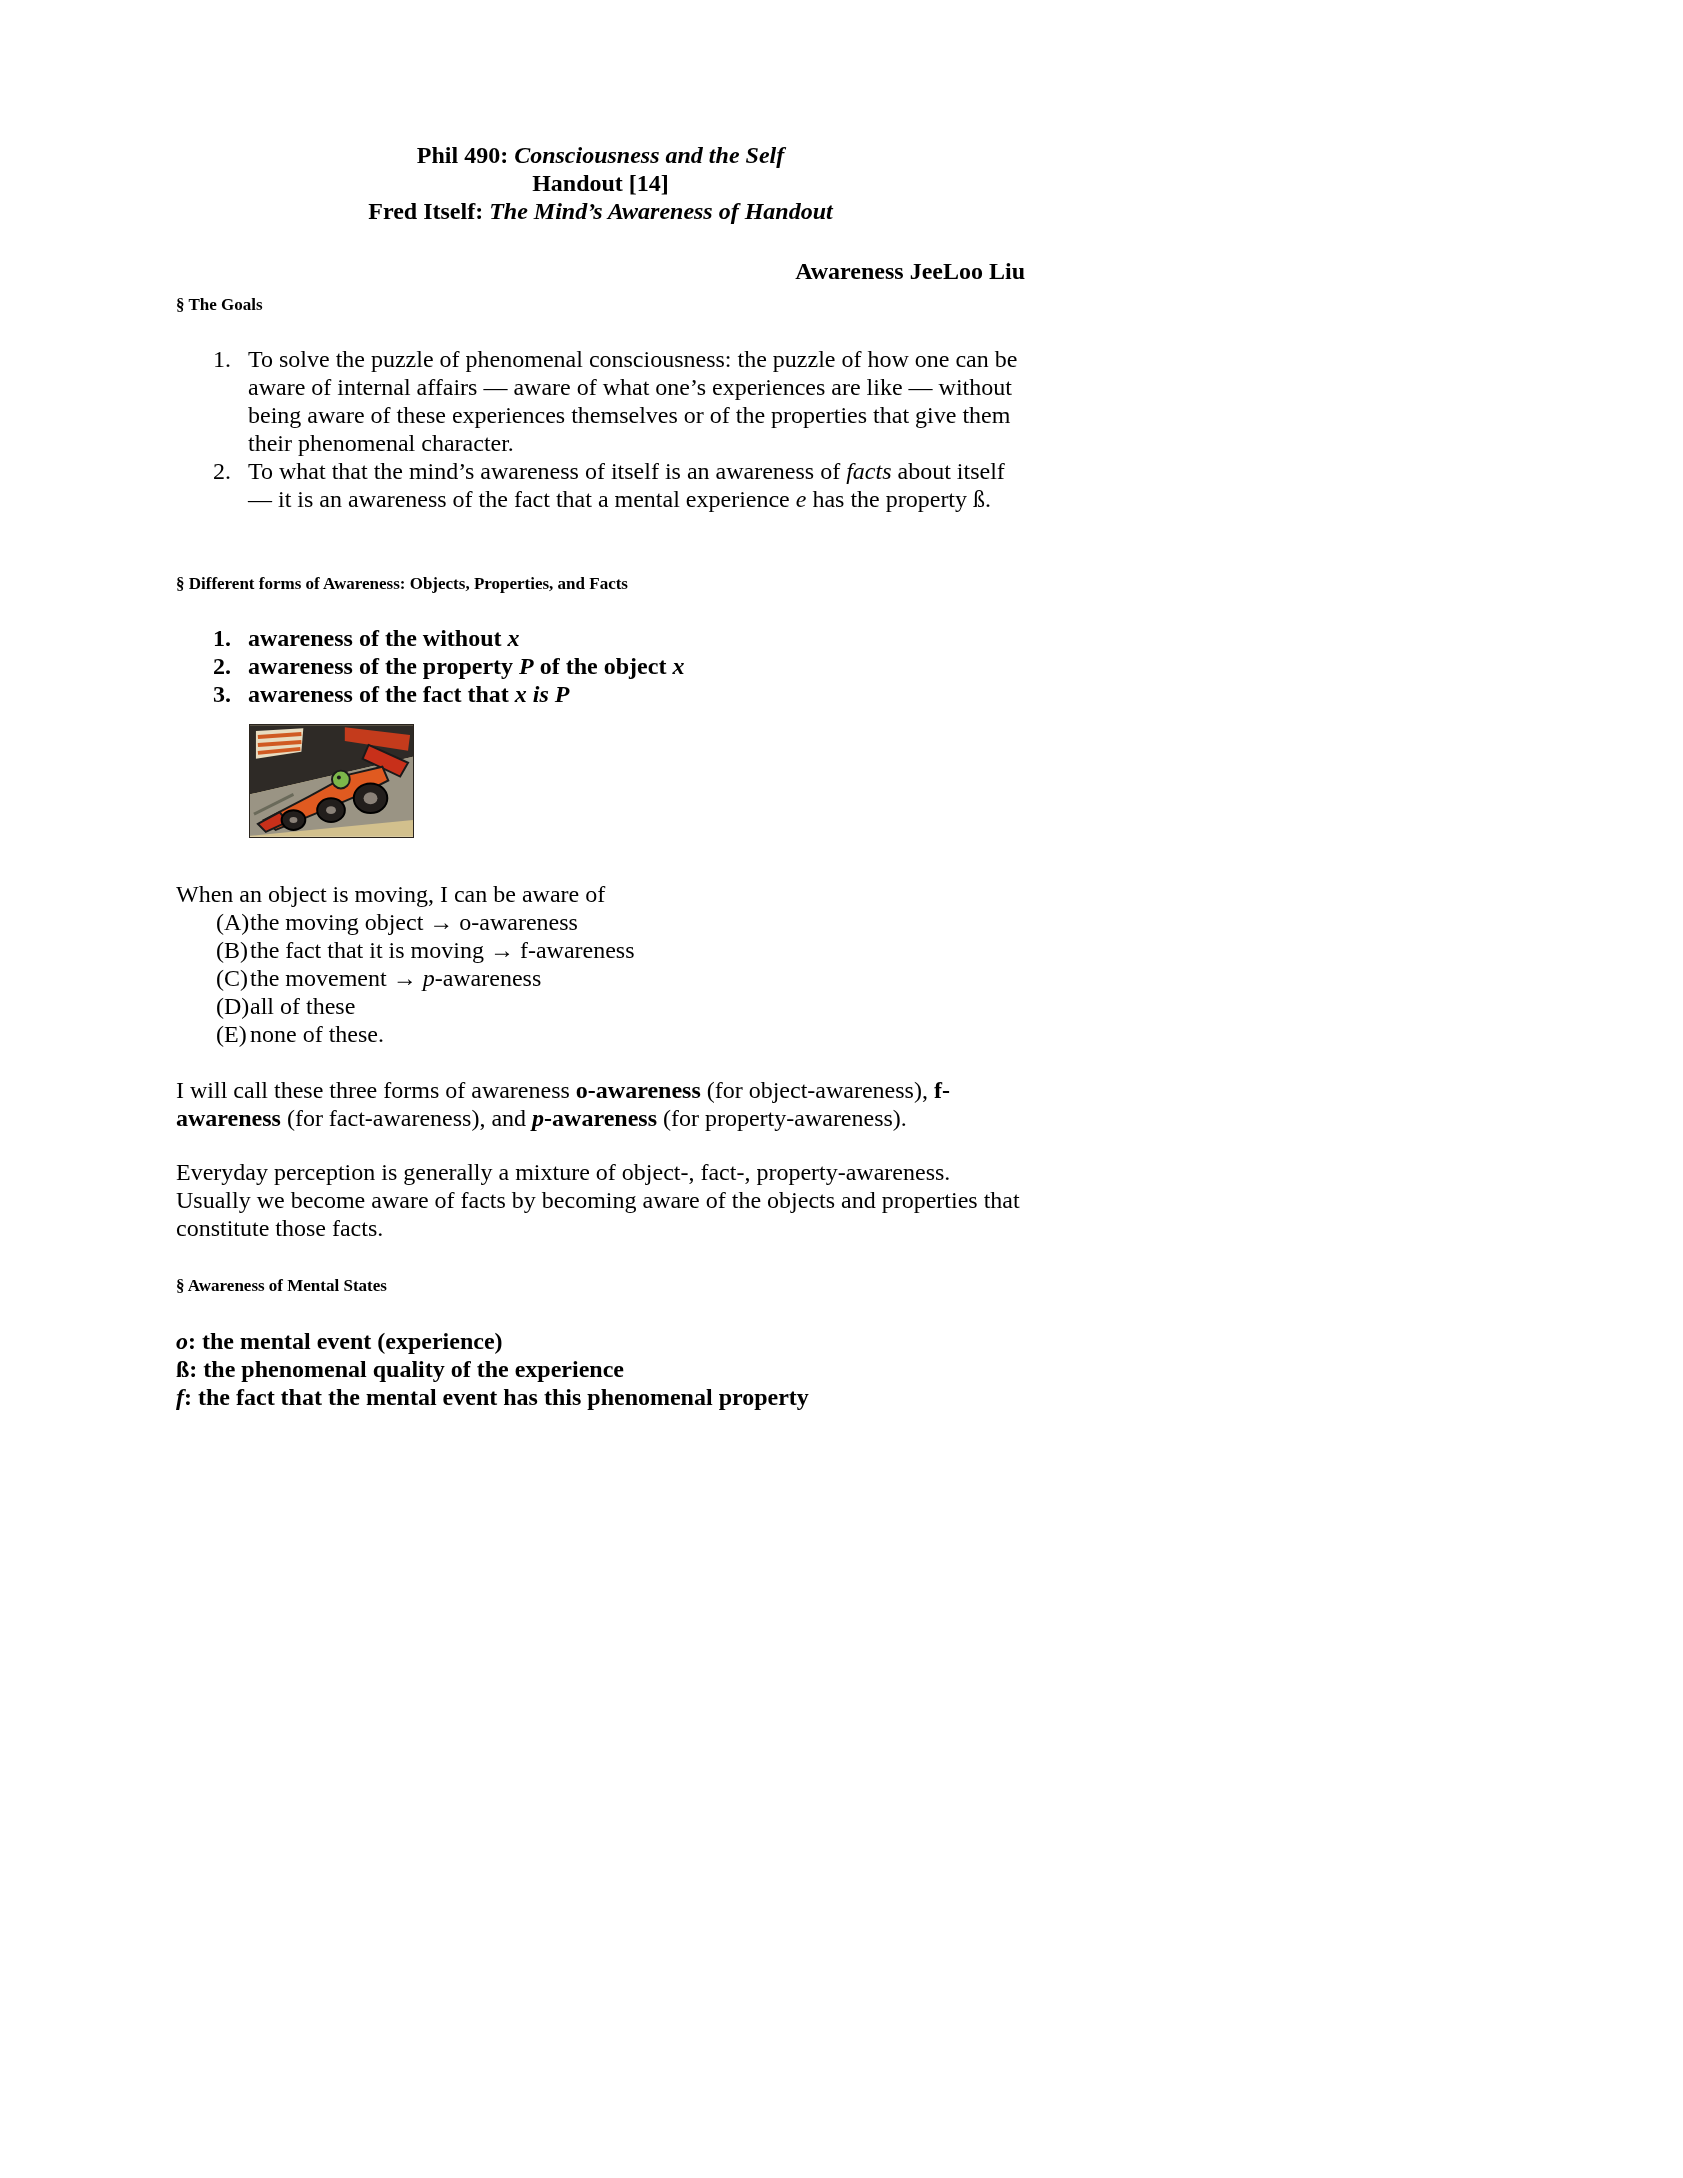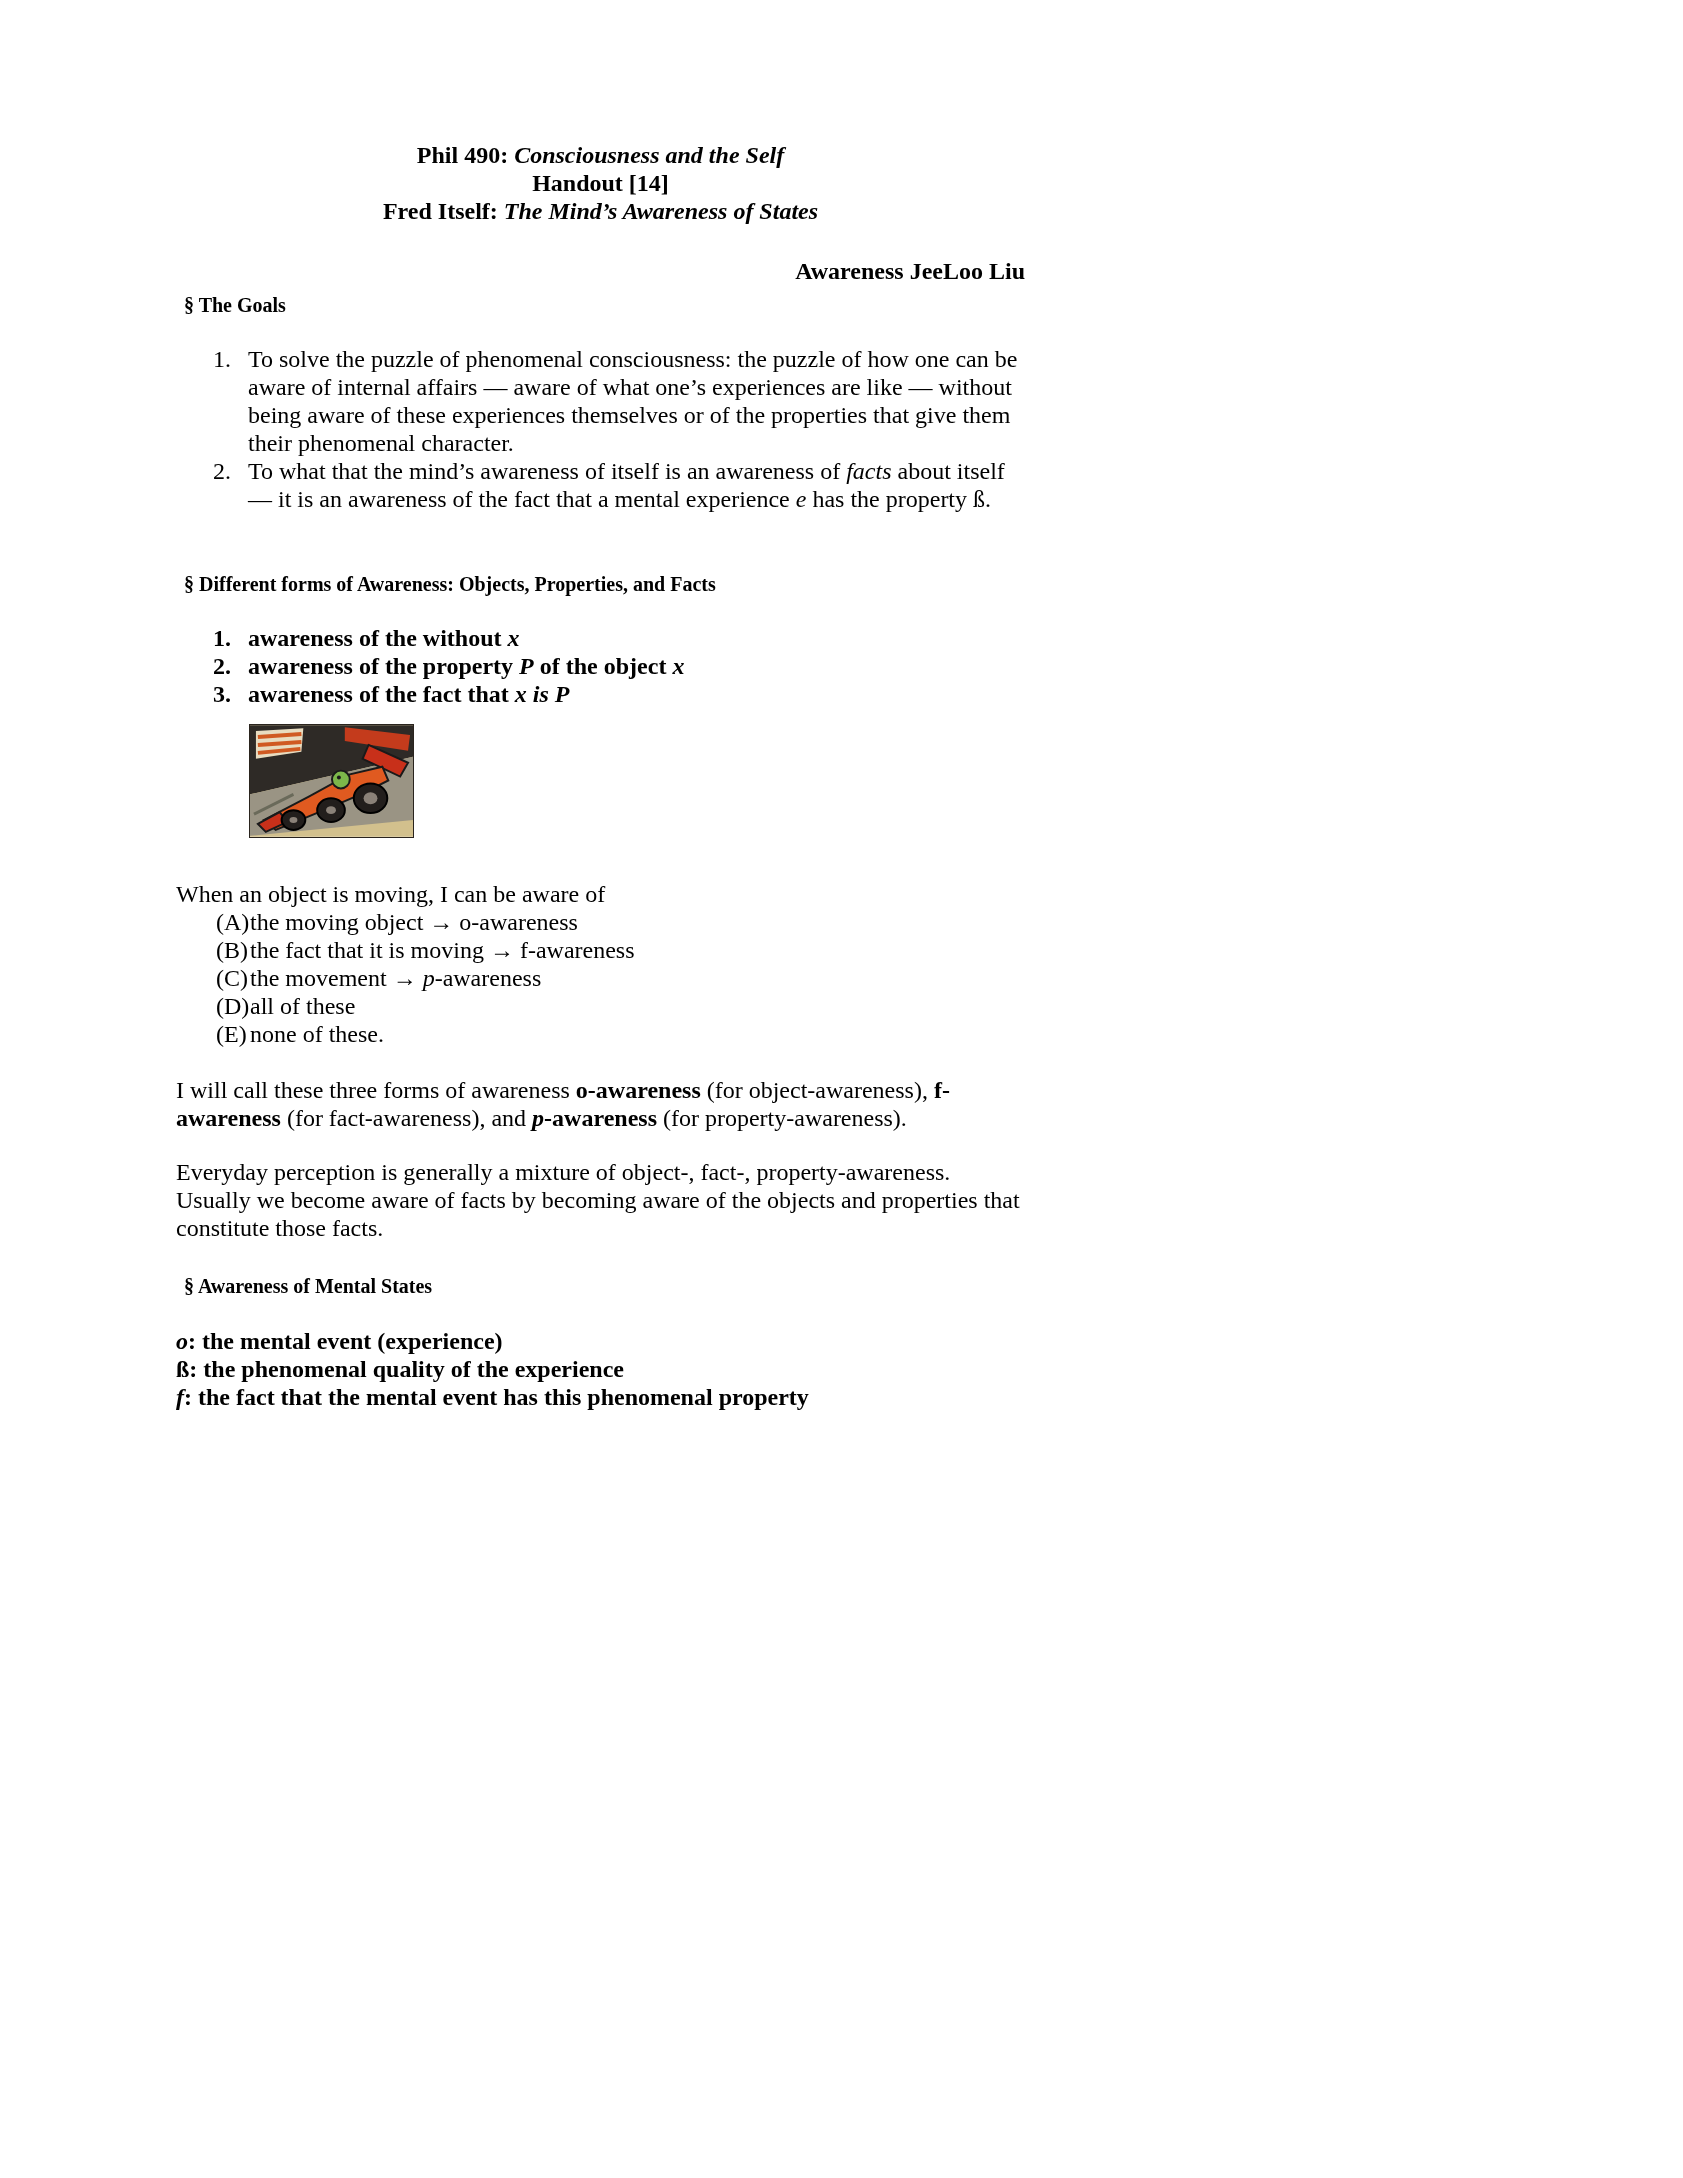--- a/index.html
+++ b/index.html
@@ -22,21 +22,21 @@
     top: 141px;
     width: 849px;
   }
   .b  { font-weight: bold; }
   .i  { font-style: italic; }
   .bi { font-weight: bold; font-style: italic; }
 
   .title-block { text-align: center; font-weight: bold; }
   .byline { text-align: right; font-weight: bold; margin-top: 32px; }
 
-  .section-heading { font-weight: bold; margin: 8px; font-size: 20px; line-height: 28px; }
+  .section-heading { font-weight: bold; margin: 0; font-size: 17px; line-height: 28px; }
   .goals-heading   { margin-top: 6px; }
   .forms-heading   { margin-top: 57px; }
   .mental-heading  { margin-top: 30px; }
 
   .num-list { margin-top: 26px; }
   .num-list .row { display: flex; }
   .num-list .num { flex: none; margin-left: 37px; width: 35px; }
   .num-list .txt { flex: 1; }
   .bold-list { font-weight: bold; }
 
@@ -58,21 +58,21 @@
   .mental-lines { margin-top: 27px; font-weight: bold; }
 </style>
 </head>
 <body>
 
 <div class="content">
 
   <div class="title-block">
     <div><span>Phil 490: </span><span class="i">Consciousness and the Self</span></div>
     <div>Handout [14]</div>
-    <div><span>Fred Itself: </span><span class="i">The Mind’s Awareness of States</span></div>
+    <div><span>Fred Itself: </span><span class="i">The Mind’s Awareness of Handout</span></div>
   </div>
 
   <div class="byline">Awareness JeeLoo Liu</div>
 
   <h2 class="section-heading goals-heading">§ The Goals</h2>
 
   <div class="num-list">
     <div class="row">
       <span class="num">1.</span>
       <div class="txt">To solve the puzzle of phenomenal consciousness: the puzzle of how one can be aware of internal affairs — aware of what one’s experiences are like — without being aware of these experiences themselves or of the properties that give them their phenomenal character.</div>

